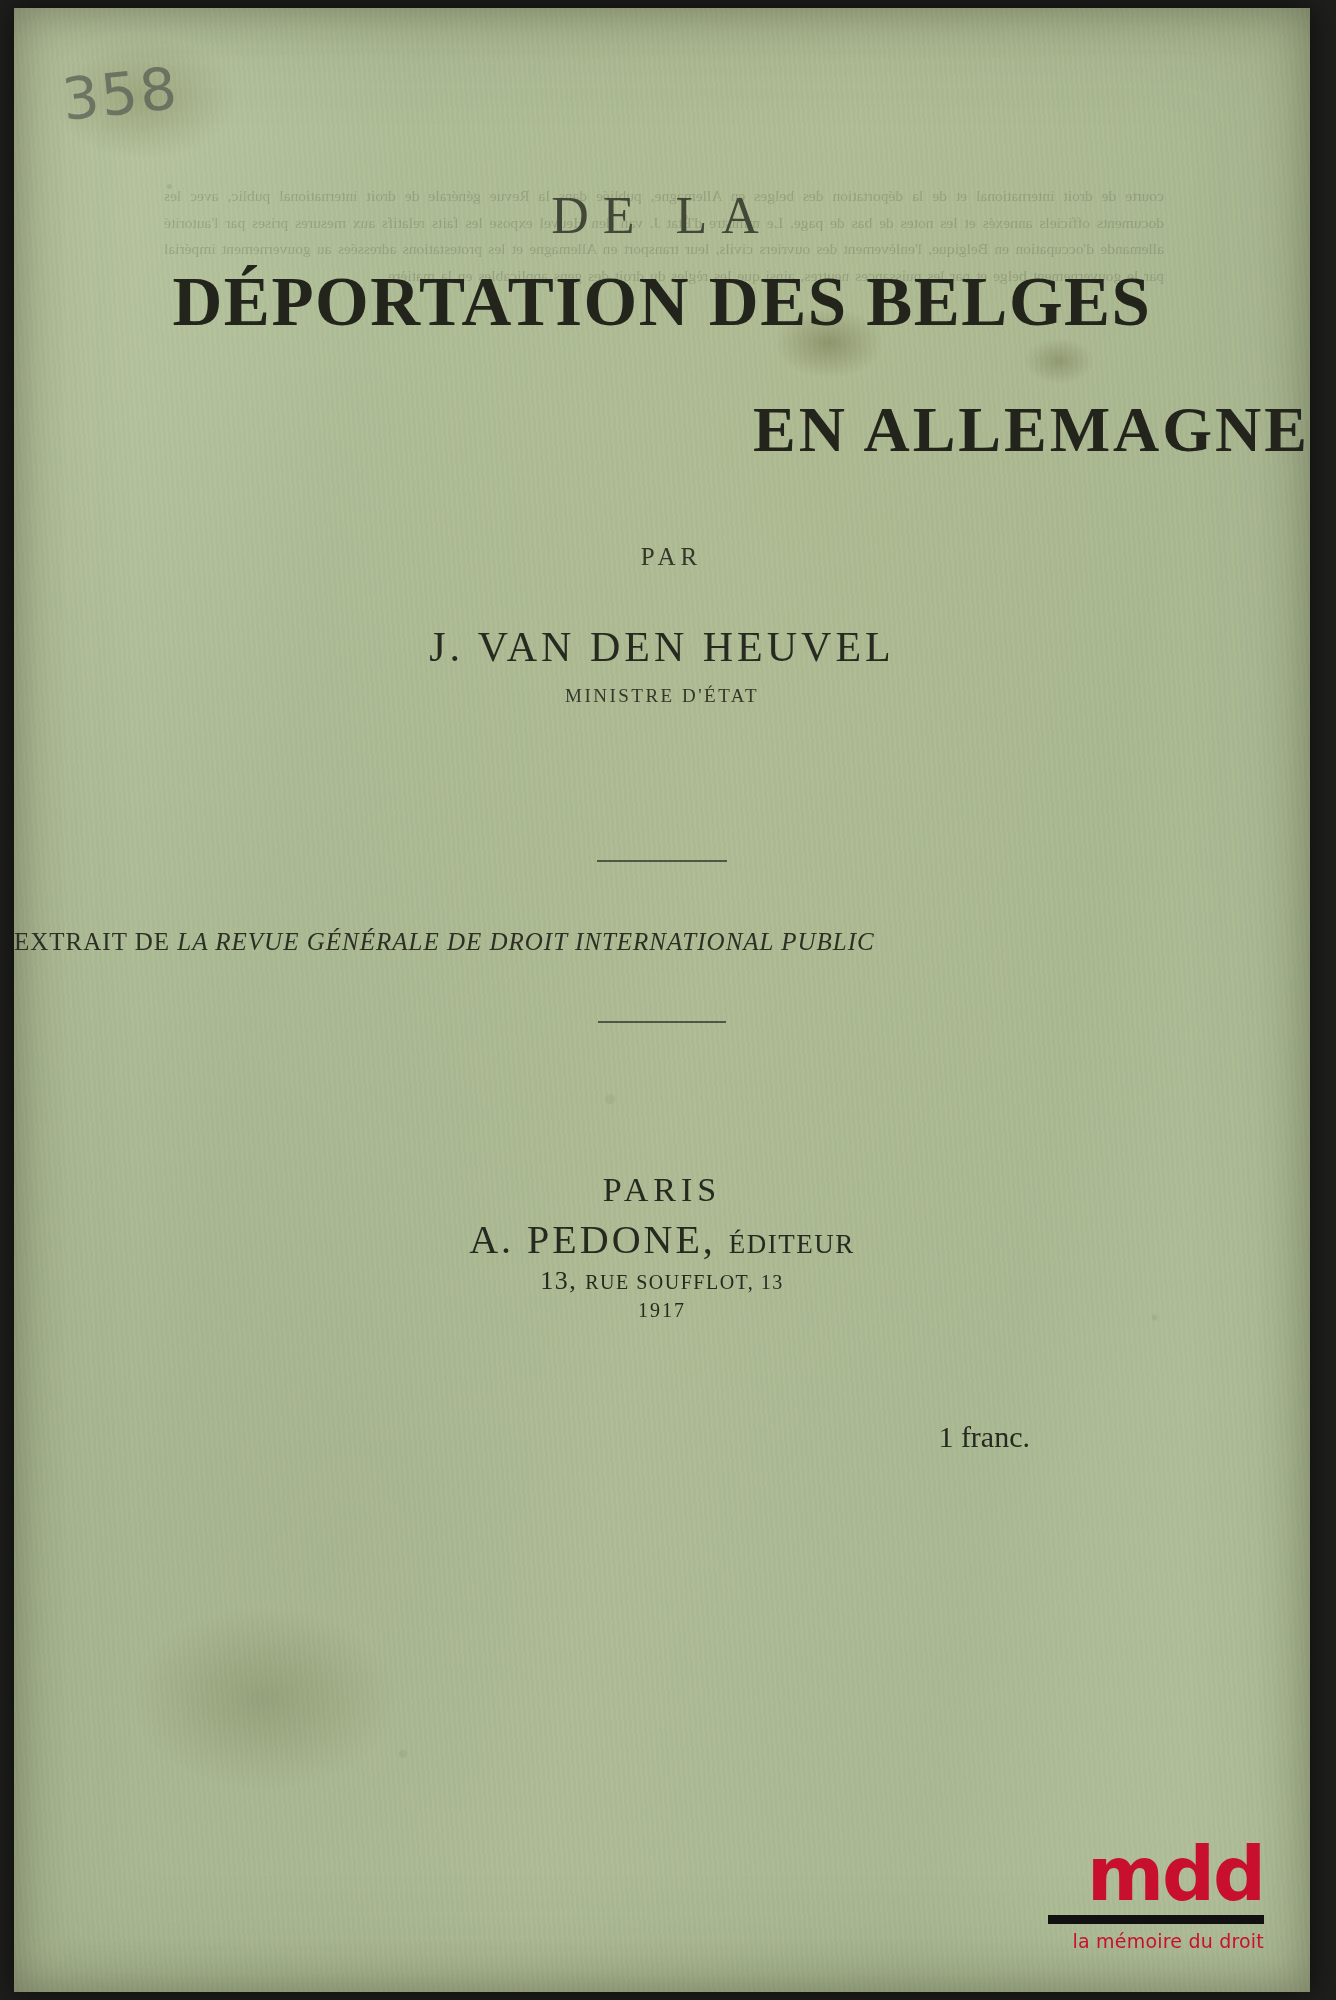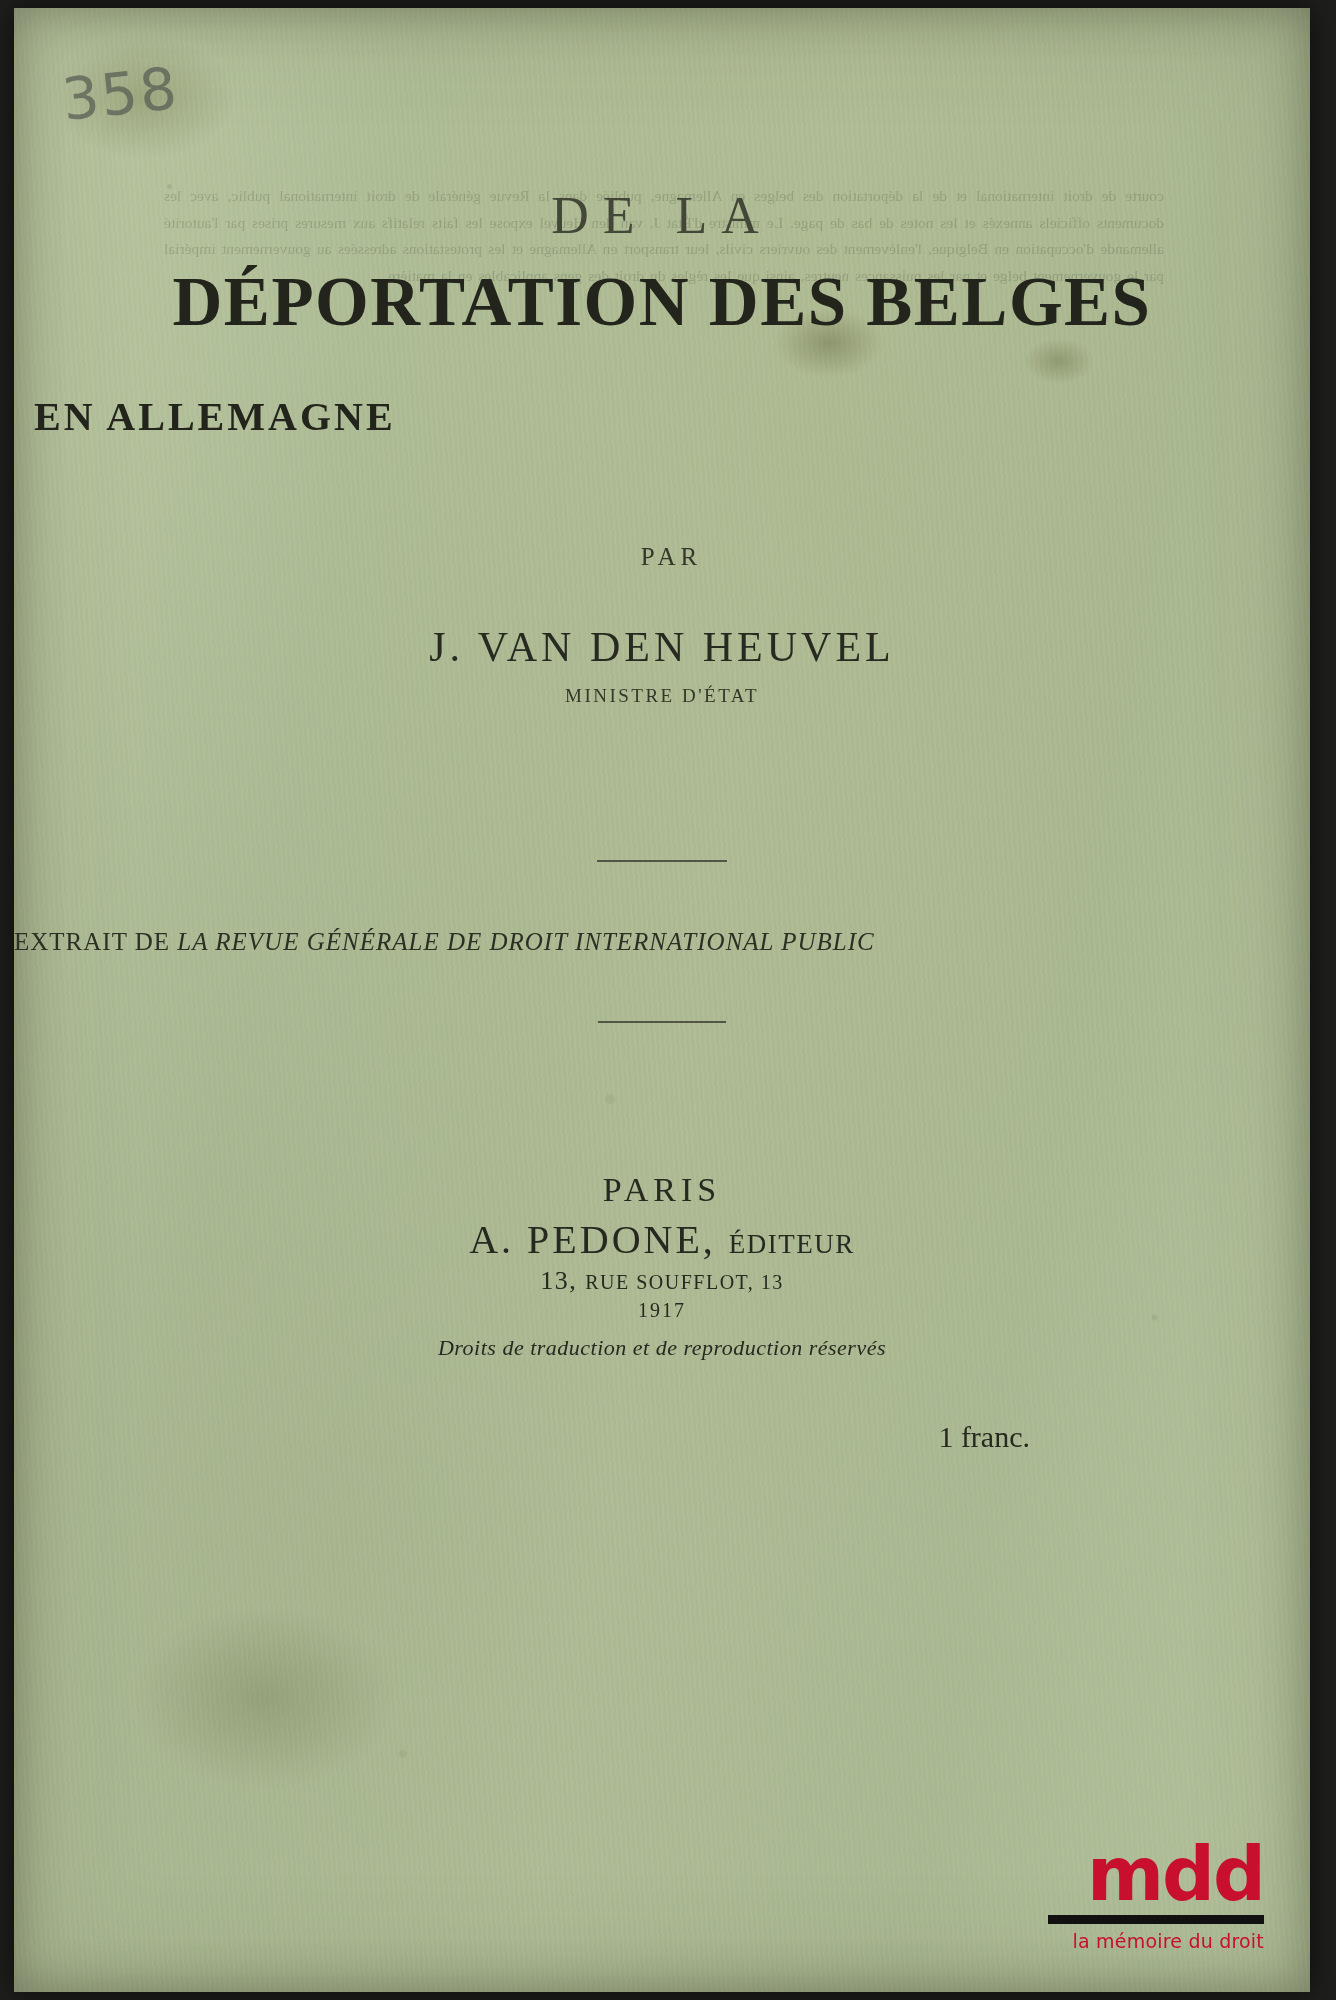--- a/index.html
+++ b/index.html
@@ -118,27 +118,26 @@
     font-weight: bold;
     font-size: 69px;
     letter-spacing: 1.5px;
     color: #23251d;
   }
 
   .title-2 {
     position: absolute;
     top: 385px;
     left: 0; right: 0;
-    text-align: left;
+    text-align: right;
     font-family: "Liberation Serif", serif;
     font-weight: bold;
-    font-size: 40px;
+    font-size: 64px;
     letter-spacing: 3px;
     color: #23251d;
-    padding-left: 20px;
   }
 
   .par {
     position: absolute;
     top: 535px;
     left: 0; right: 0;
     text-align: center;
     font-size: 25px;
     letter-spacing: 5px;
     color: #343729;
@@ -294,21 +293,20 @@
         <span>A. PEDONE, </span><span class="small">ÉDITEUR</span>
       </div>
 
       <div class="imprint city">PARIS</div>
 
       <div class="imprint address">
         <span>13, </span><span class="small">RUE SOUFFLOT, 13</span>
       </div>
 
       <div class="imprint year">1917</div>
-      <div class="imprint rights">Droits de traduction et de reproduction réservés</div>
 
       <div class="price">1 franc.</div>
     </div>
 
     <div id="mdd">
       <div class="mark">mdd</div>
       <div class="bar"></div>
       <div class="tag">la mémoire du droit</div>
     </div>
 

